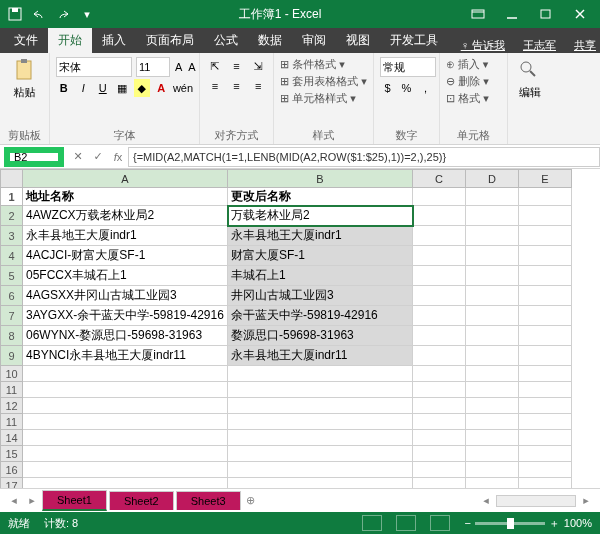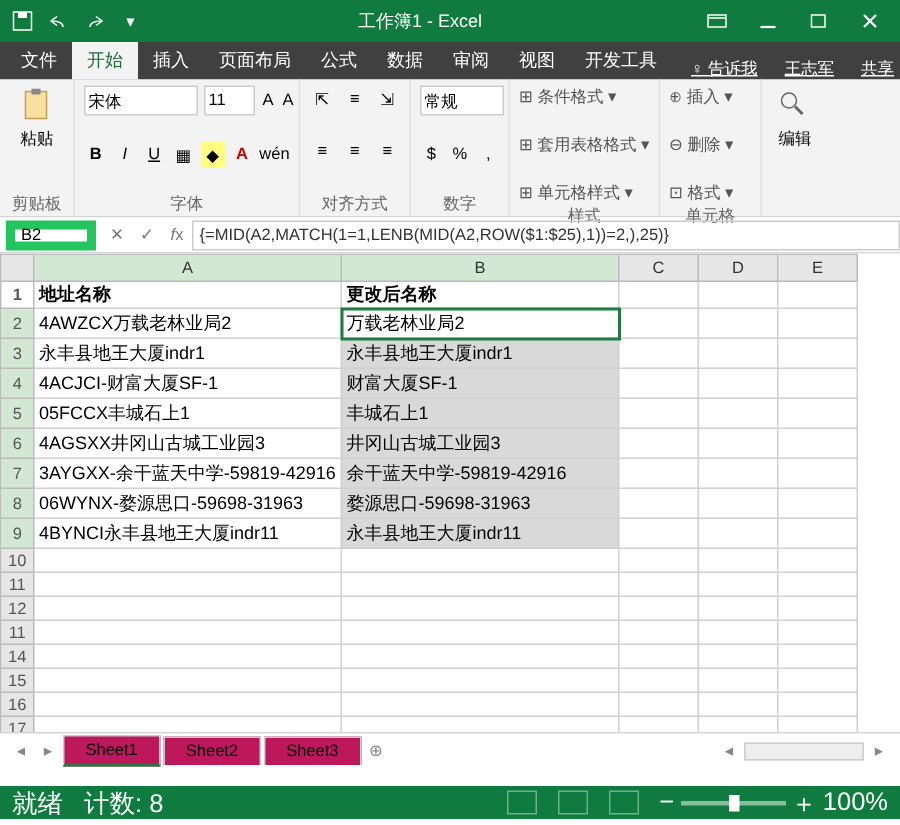--- a/index.html
+++ b/index.html
@@ -11,21 +11,21 @@
 .titlebar .winctl { display: flex; gap: 2px; }
 .titlebar .winctl .btn { width: 32px; height: 24px; display: flex; align-items: center; justify-content: center; cursor: pointer; }
 .tabs { height: 25px; background: #404040; display: flex; align-items: flex-end; padding: 0 4px; color: #fff; font-size: 12px; }
 .tabs .tab { padding: 4px 10px; cursor: pointer; }
 .tabs .tab.active { background: #f3f3f3; color: #1f6b3a; }
 .tabs .spacer { flex: 1; }
 .tabs .right { display: flex; align-items: center; gap: 18px; font-size: 11px; text-decoration: underline; }
 .ribbon { height: 92px; background: #f3f3f3; border-bottom: 1px solid #d4d4d4; display: flex; }
 .rgroup { border-right: 1px solid #e0e0e0; padding: 4px 6px 2px; display: flex; flex-direction: column; justify-content: space-between; }
 .rgroup .glabel { text-align: center; font-size: 11px; color: #666; height: 14px; }
-.rgroup .gbody { flex: 1; display: flex; flex-direction: column; gap: 17px; }
+.rgroup .gbody { flex: 1; display: flex; flex-direction: column; gap: 2px; }
 .bigbtn { display: flex; flex-direction: column; align-items: center; justify-content: center; padding: 2px 4px; cursor: pointer; font-size: 11px; }
 .bigbtn .icon { width: 24px; height: 24px; margin-bottom: 2px; }
 .row { display: flex; align-items: center; gap: 4px; }
 .sel { height: 20px; border: 1px solid #ccc; background: #fff; font-size: 11px; padding: 0 2px; }
 .smbtn { width: 20px; height: 18px; border: 1px solid transparent; display: flex; align-items: center; justify-content: center; cursor: pointer; font-size: 11px; }
 .smlabel { font-size: 11px; color: #555; white-space: nowrap; cursor: pointer; }
 .namebox-row { height: 24px; background: #fff; border-bottom: 1px solid #d4d4d4; display: flex; align-items: center; }
 .namebox { width: 60px; height: 20px; border: 6px solid #22c55e; margin: 0 4px; padding: 0 4px; font-size: 11px; display: flex; align-items: center; }
 .fnbtn { width: 20px; height: 20px; display: flex; align-items: center; justify-content: center; cursor: pointer; color: #777; }
 .fbar { flex: 1; height: 20px; border: 1px solid #ccc; padding: 0 4px; font-size: 11px; display: flex; align-items: center; color: #333; white-space: nowrap; overflow: hidden; }
@@ -37,21 +37,21 @@
 .rowhdr.sel { background: #d3e8d3; }
 td { border: 1px solid #d0d0d0; height: 16px; font-size: 12px; padding: 0 3px; white-space: nowrap; overflow: hidden; background: #fff; }
 tr.hdrrow td { font-weight: bold; background: #fff; }
 td.selrange { background: #d9d9d9; }
 td.active { background: #fff; outline: 2px solid #1f7b3e; outline-offset: -1px; }
 .sheetbar { height: 24px; background: #fff; border-top: 1px solid #d4d4d4; display: flex; align-items: center; padding: 0 6px; gap: 2px; font-size: 11px; }
 .sheetbar .navbtn { width: 16px; height: 16px; display: flex; align-items: center; justify-content: center; cursor: pointer; color: #888; }
 .sheetbar .stab { padding: 3px 14px; border: 1px solid #ccc; border-bottom: none; background: #be185d; cursor: pointer; }
 .sheetbar .stab.active { border-bottom: 2px solid #1f7b3e; }
 .sheetbar .spacer { flex: 1; }
-.statusbar { height: 22px; background: #0f7b3f; color: #fff; display: flex; align-items: center; padding: 0 8px; font-size: 17px; gap: 14px; margin-top: 12px; }
+.statusbar { height: 22px; background: #0f7b3f; color: #fff; display: flex; align-items: center; padding: 0 8px; font-size: 11px; gap: 14px; }
 .statusbar .spacer { flex: 1; }
 .statusbar .viewbtn { width: 20px; height: 16px; border: 1px solid rgba(255,255,255,.4); cursor: pointer; }
 .statusbar .zoom { display: flex; align-items: center; gap: 4px; }
 .slider { width: 70px; height: 3px; background: rgba(255,255,255,.5); position: relative; }
 .slider .thumb { width: 7px; height: 11px; background: #fff; position: absolute; top: -4px; left: 32px; }
 svg { display: block; }
 </style>
 </head>
 <body>
 
@@ -169,38 +169,38 @@
         <div class="smbtn">⇲</div>
       </div>
       <div class="row">
         <div class="smbtn">≡</div>
         <div class="smbtn">≡</div>
         <div class="smbtn">≡</div>
       </div>
     </div>
     <div class="glabel">对齐方式</div>
   </div>
+  <div class="rgroup" style="width:100px">
+    <div class="gbody">
+      <div class="smlabel">⊞ <span>条件格式</span> ▾</div>
+      <div class="smlabel">⊞ <span>套用表格格式</span> ▾</div>
+      <div class="smlabel">⊞ <span>单元格样式</span> ▾</div>
+    </div>
+    <div class="glabel">样式</div>
+  </div>
   <div class="rgroup" style="width:66px">
     <div class="gbody">
       <input class="sel" style="width: 56px;" value="常规">
       <div class="row">
         <div class="smbtn">$</div>
         <div class="smbtn">%</div>
         <div class="smbtn">,</div>
       </div>
     </div>
     <div class="glabel">数字</div>
-  </div>
-  <div class="rgroup" style="width:100px">
-    <div class="gbody">
-      <div class="smlabel">⊞ <span>条件格式</span> ▾</div>
-      <div class="smlabel">⊞ <span>套用表格格式</span> ▾</div>
-      <div class="smlabel">⊞ <span>单元格样式</span> ▾</div>
-    </div>
-    <div class="glabel">样式</div>
   </div>
   <div class="rgroup" style="width:68px">
     <div class="gbody">
       <div class="smlabel">⊕ <span>插入</span> ▾</div>
       <div class="smlabel">⊖ <span>删除</span> ▾</div>
       <div class="smlabel">⊡ <span>格式</span> ▾</div>
     </div>
     <div class="glabel">单元格</div>
   </div>
   <div class="rgroup" style="width:44px;border-right:none">

